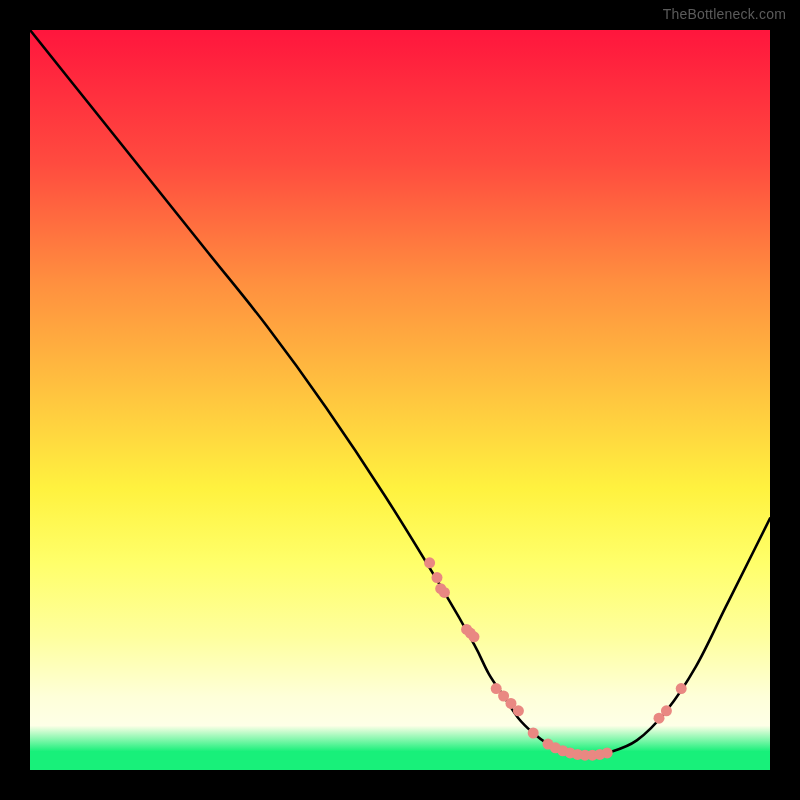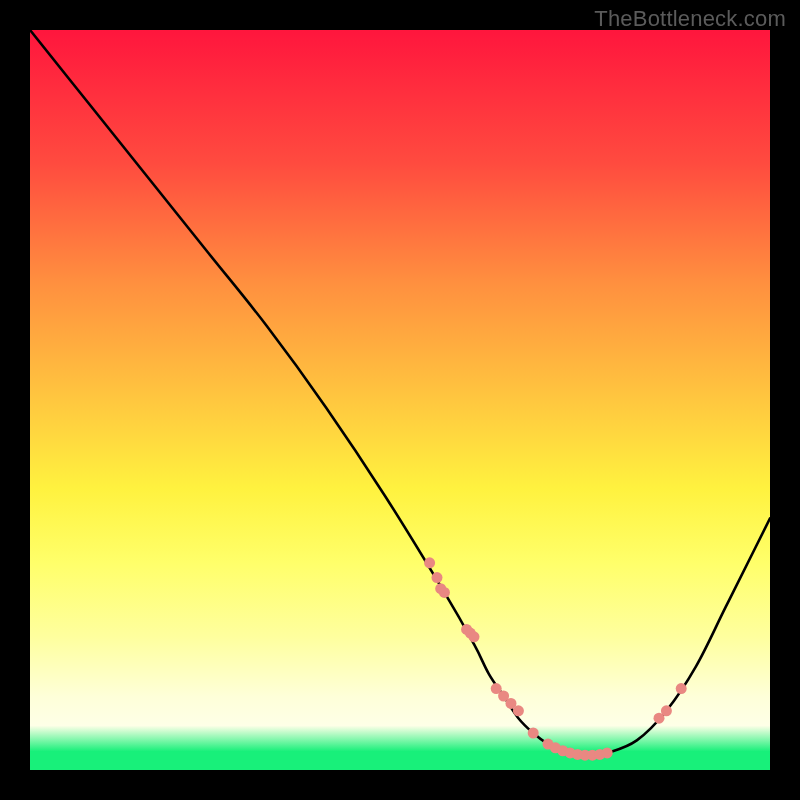--- a/index.html
+++ b/index.html
@@ -8,21 +8,21 @@
     position: relative;
     width: 800px;
     height: 800px;
     background: #000;
   }
   .watermark {
     position: absolute;
     top: 6px;
     right: 14px;
     font-family: Arial, Helvetica, sans-serif;
-    font-size: 22px;
+    font-size: 14px;
     color: #5b5b5b;
     font-weight: 500;
     letter-spacing: 0.2px;
   }
   .plot-area {
     position: absolute;
     left: 30px;
     top: 30px;
     width: 740px;
     height: 740px;

